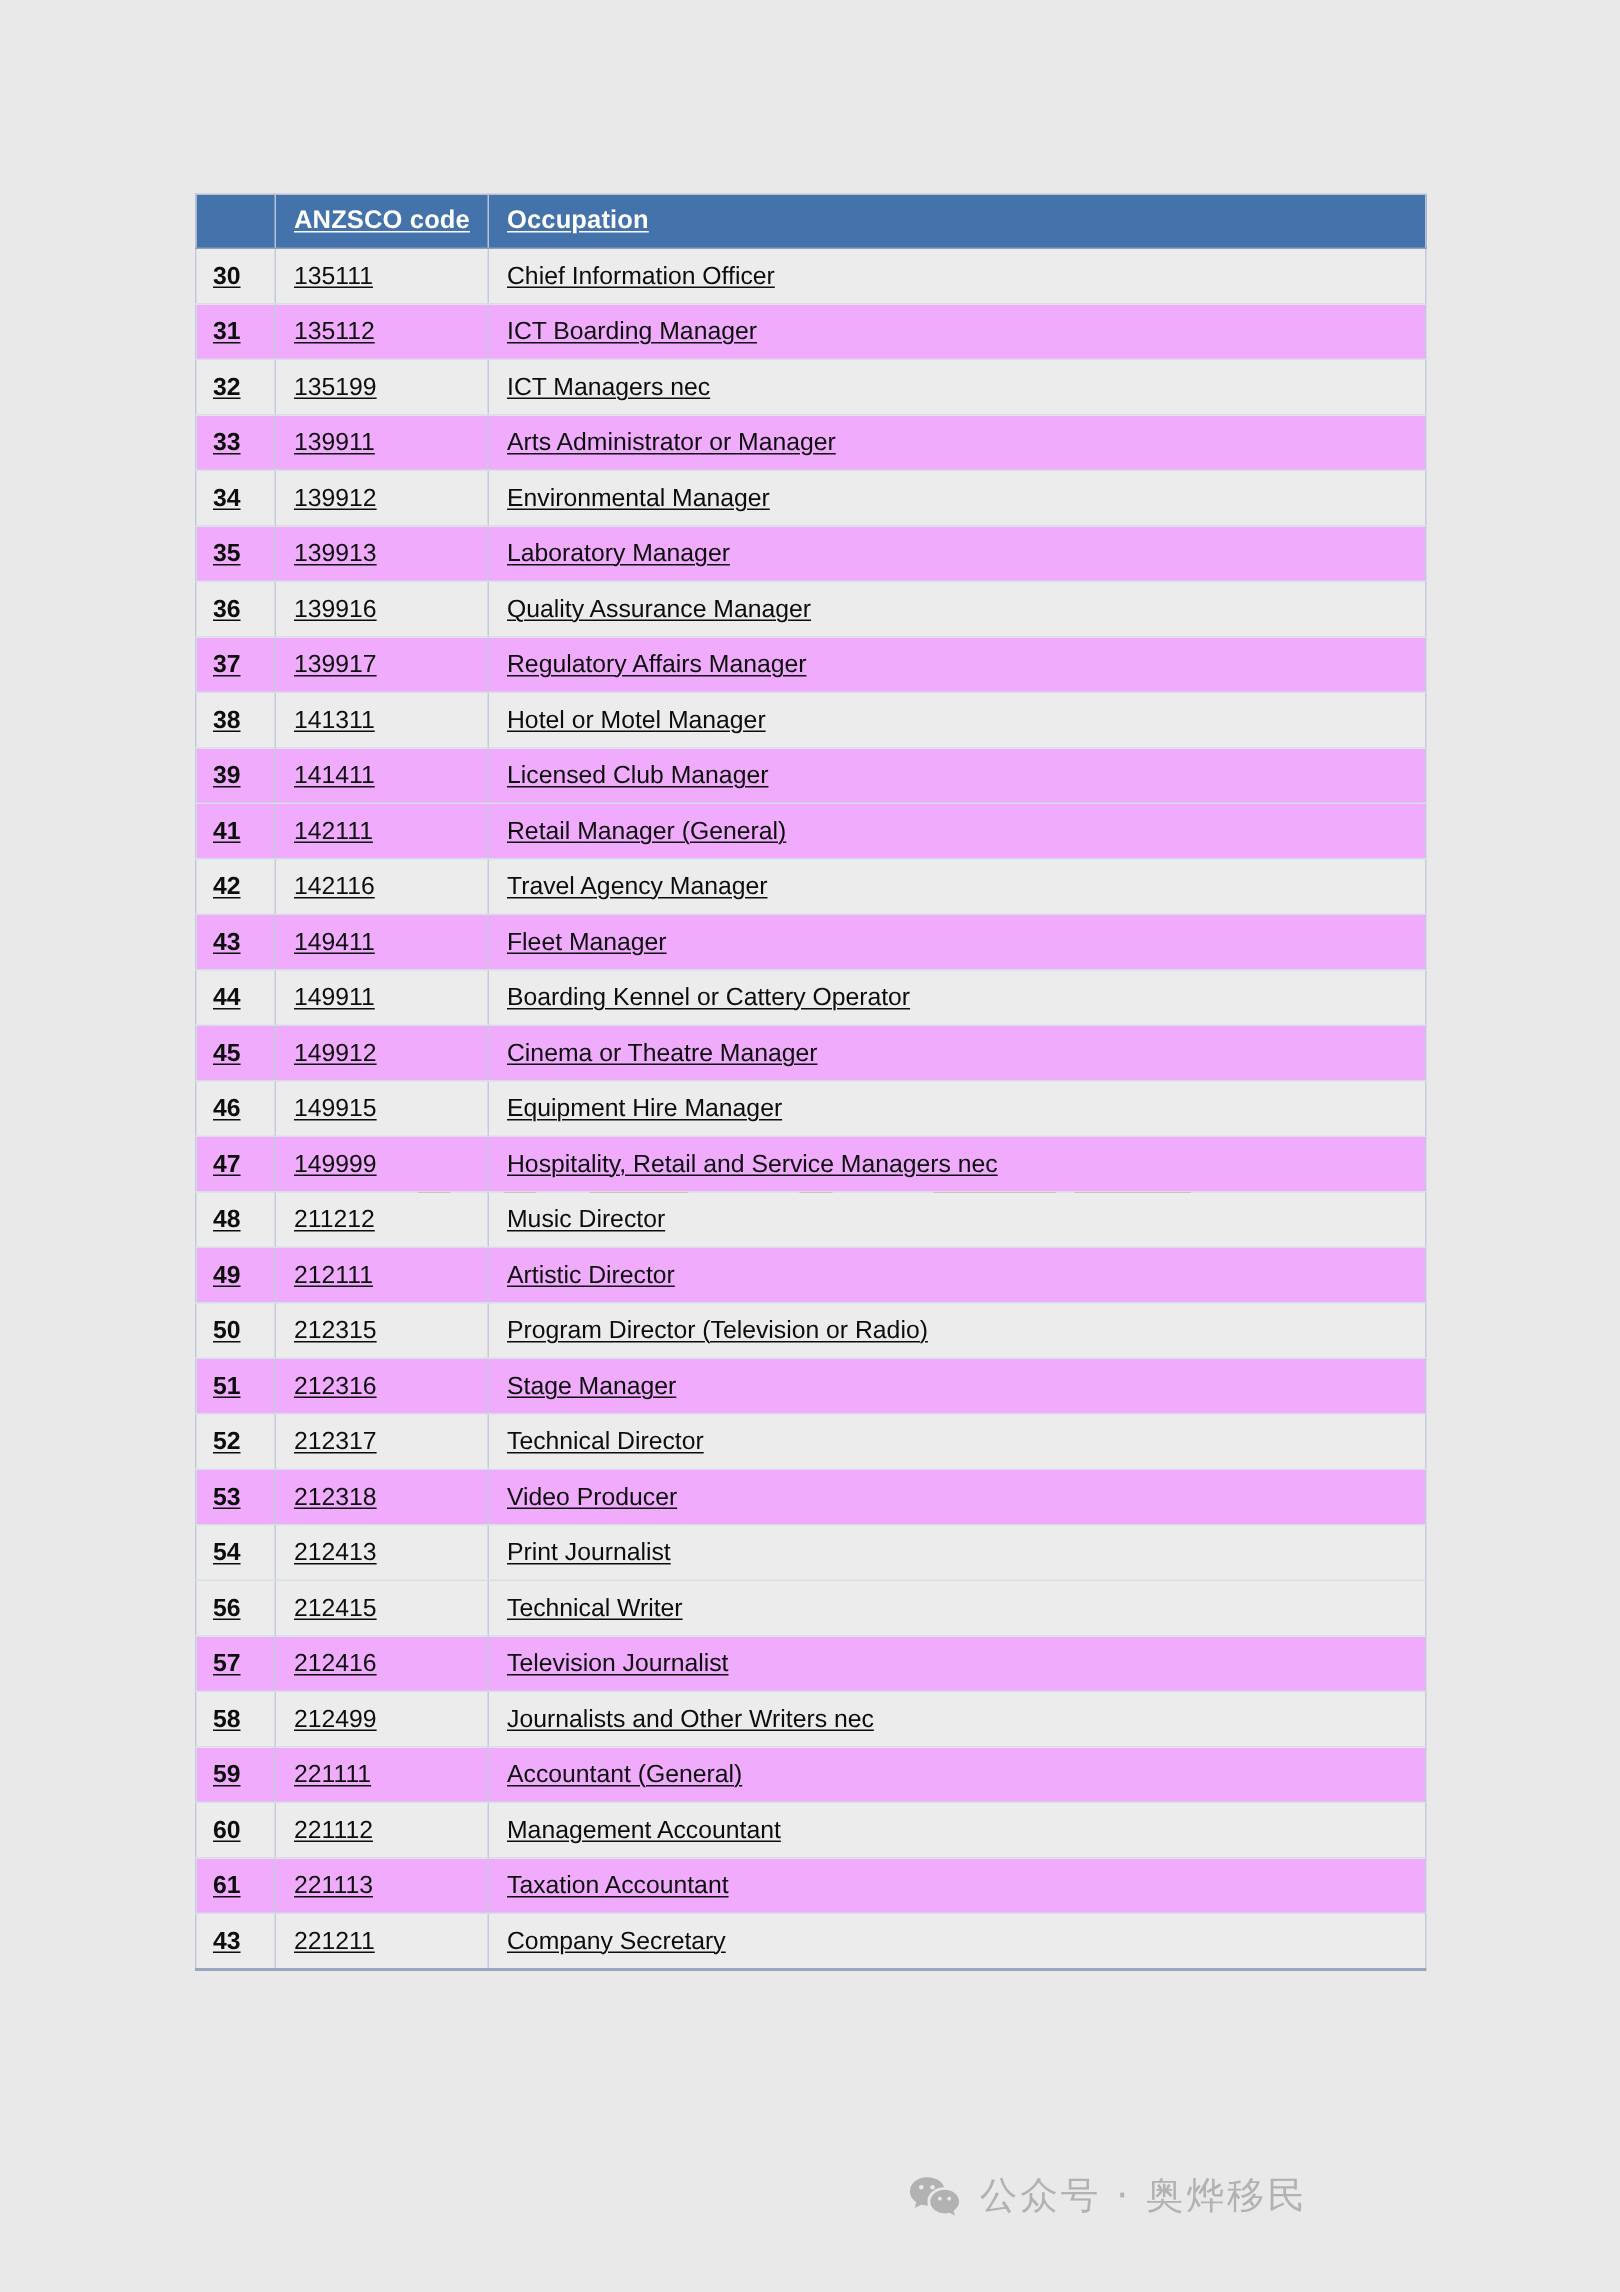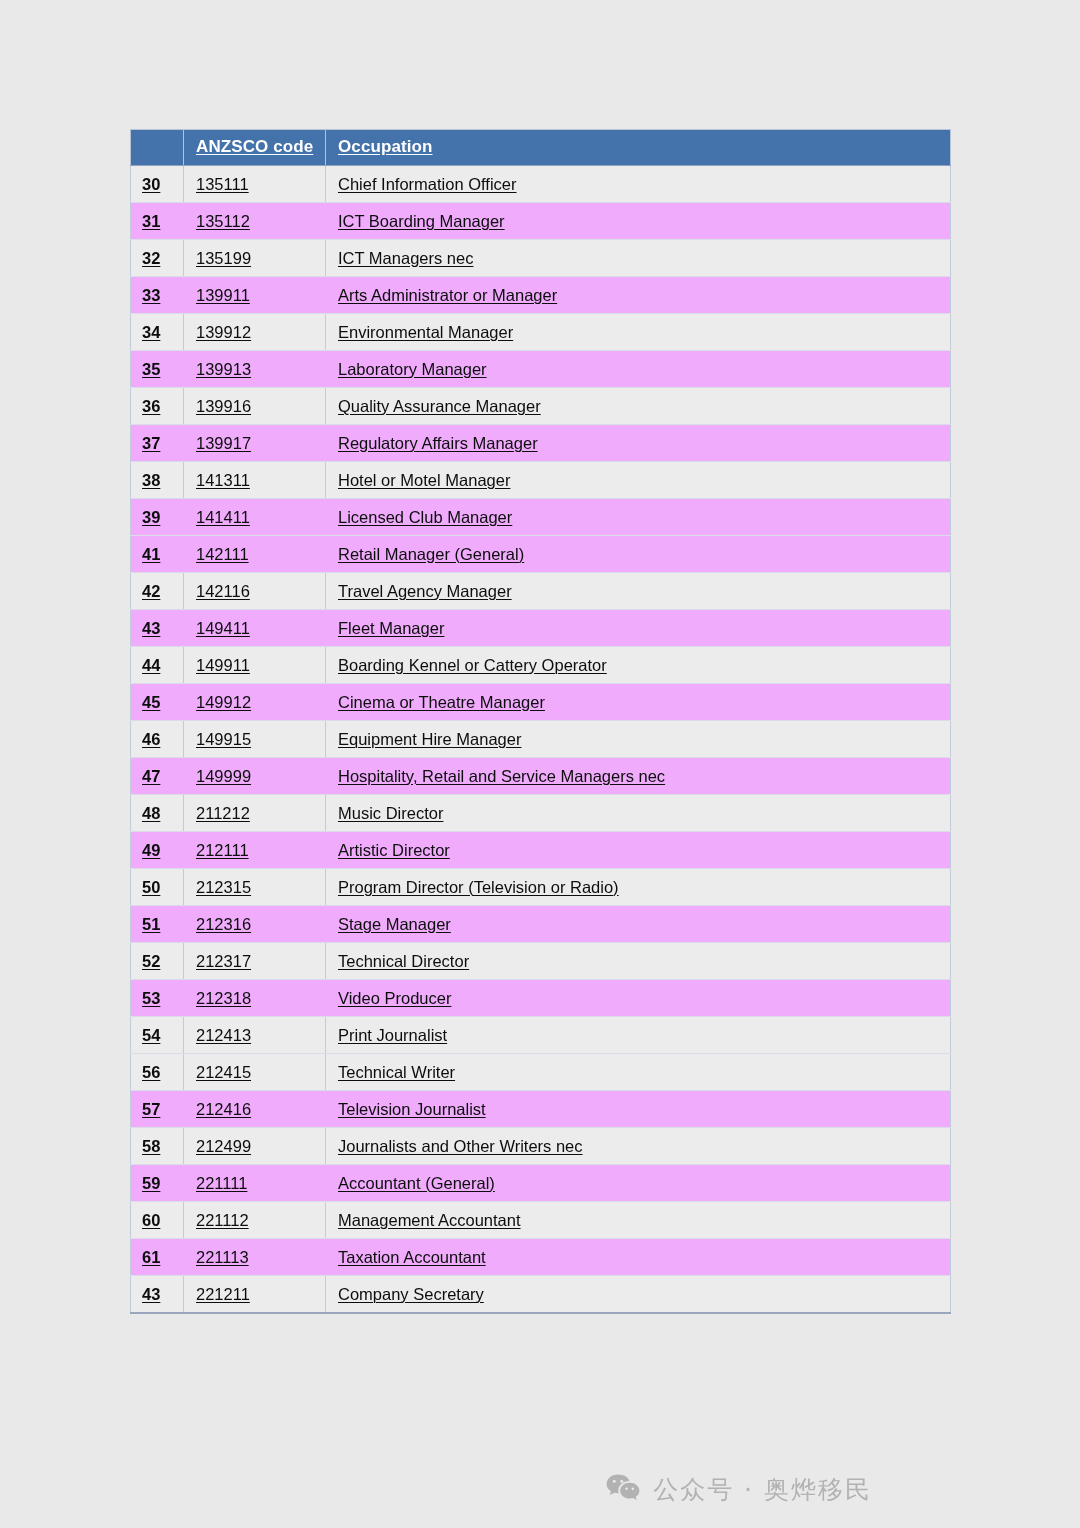--- a/index.html
+++ b/index.html
@@ -109,24 +109,24 @@
   }
   table.anzsco tbody tr:last-child td {
     border-bottom: 2px solid #9aa6bd;
   }
   table.anzsco thead tr th:first-child { border-left: 1px solid #b8c2d6; }
 
   
   #footer {
     position: absolute;
     left: 0;
-    bottom: 22px;
+    bottom: 48px;
     width: 916px;
     display: flex;
-    align-items: flex-start;
+    align-items: flex-end;
     justify-content: flex-end;
     padding-right: 44px;
     box-sizing: border-box;
     z-index: 3;
   }
   #footer .wechat-icon {
     width: 34px;
     height: 30px;
     margin-right: 13px;
     display: block;

